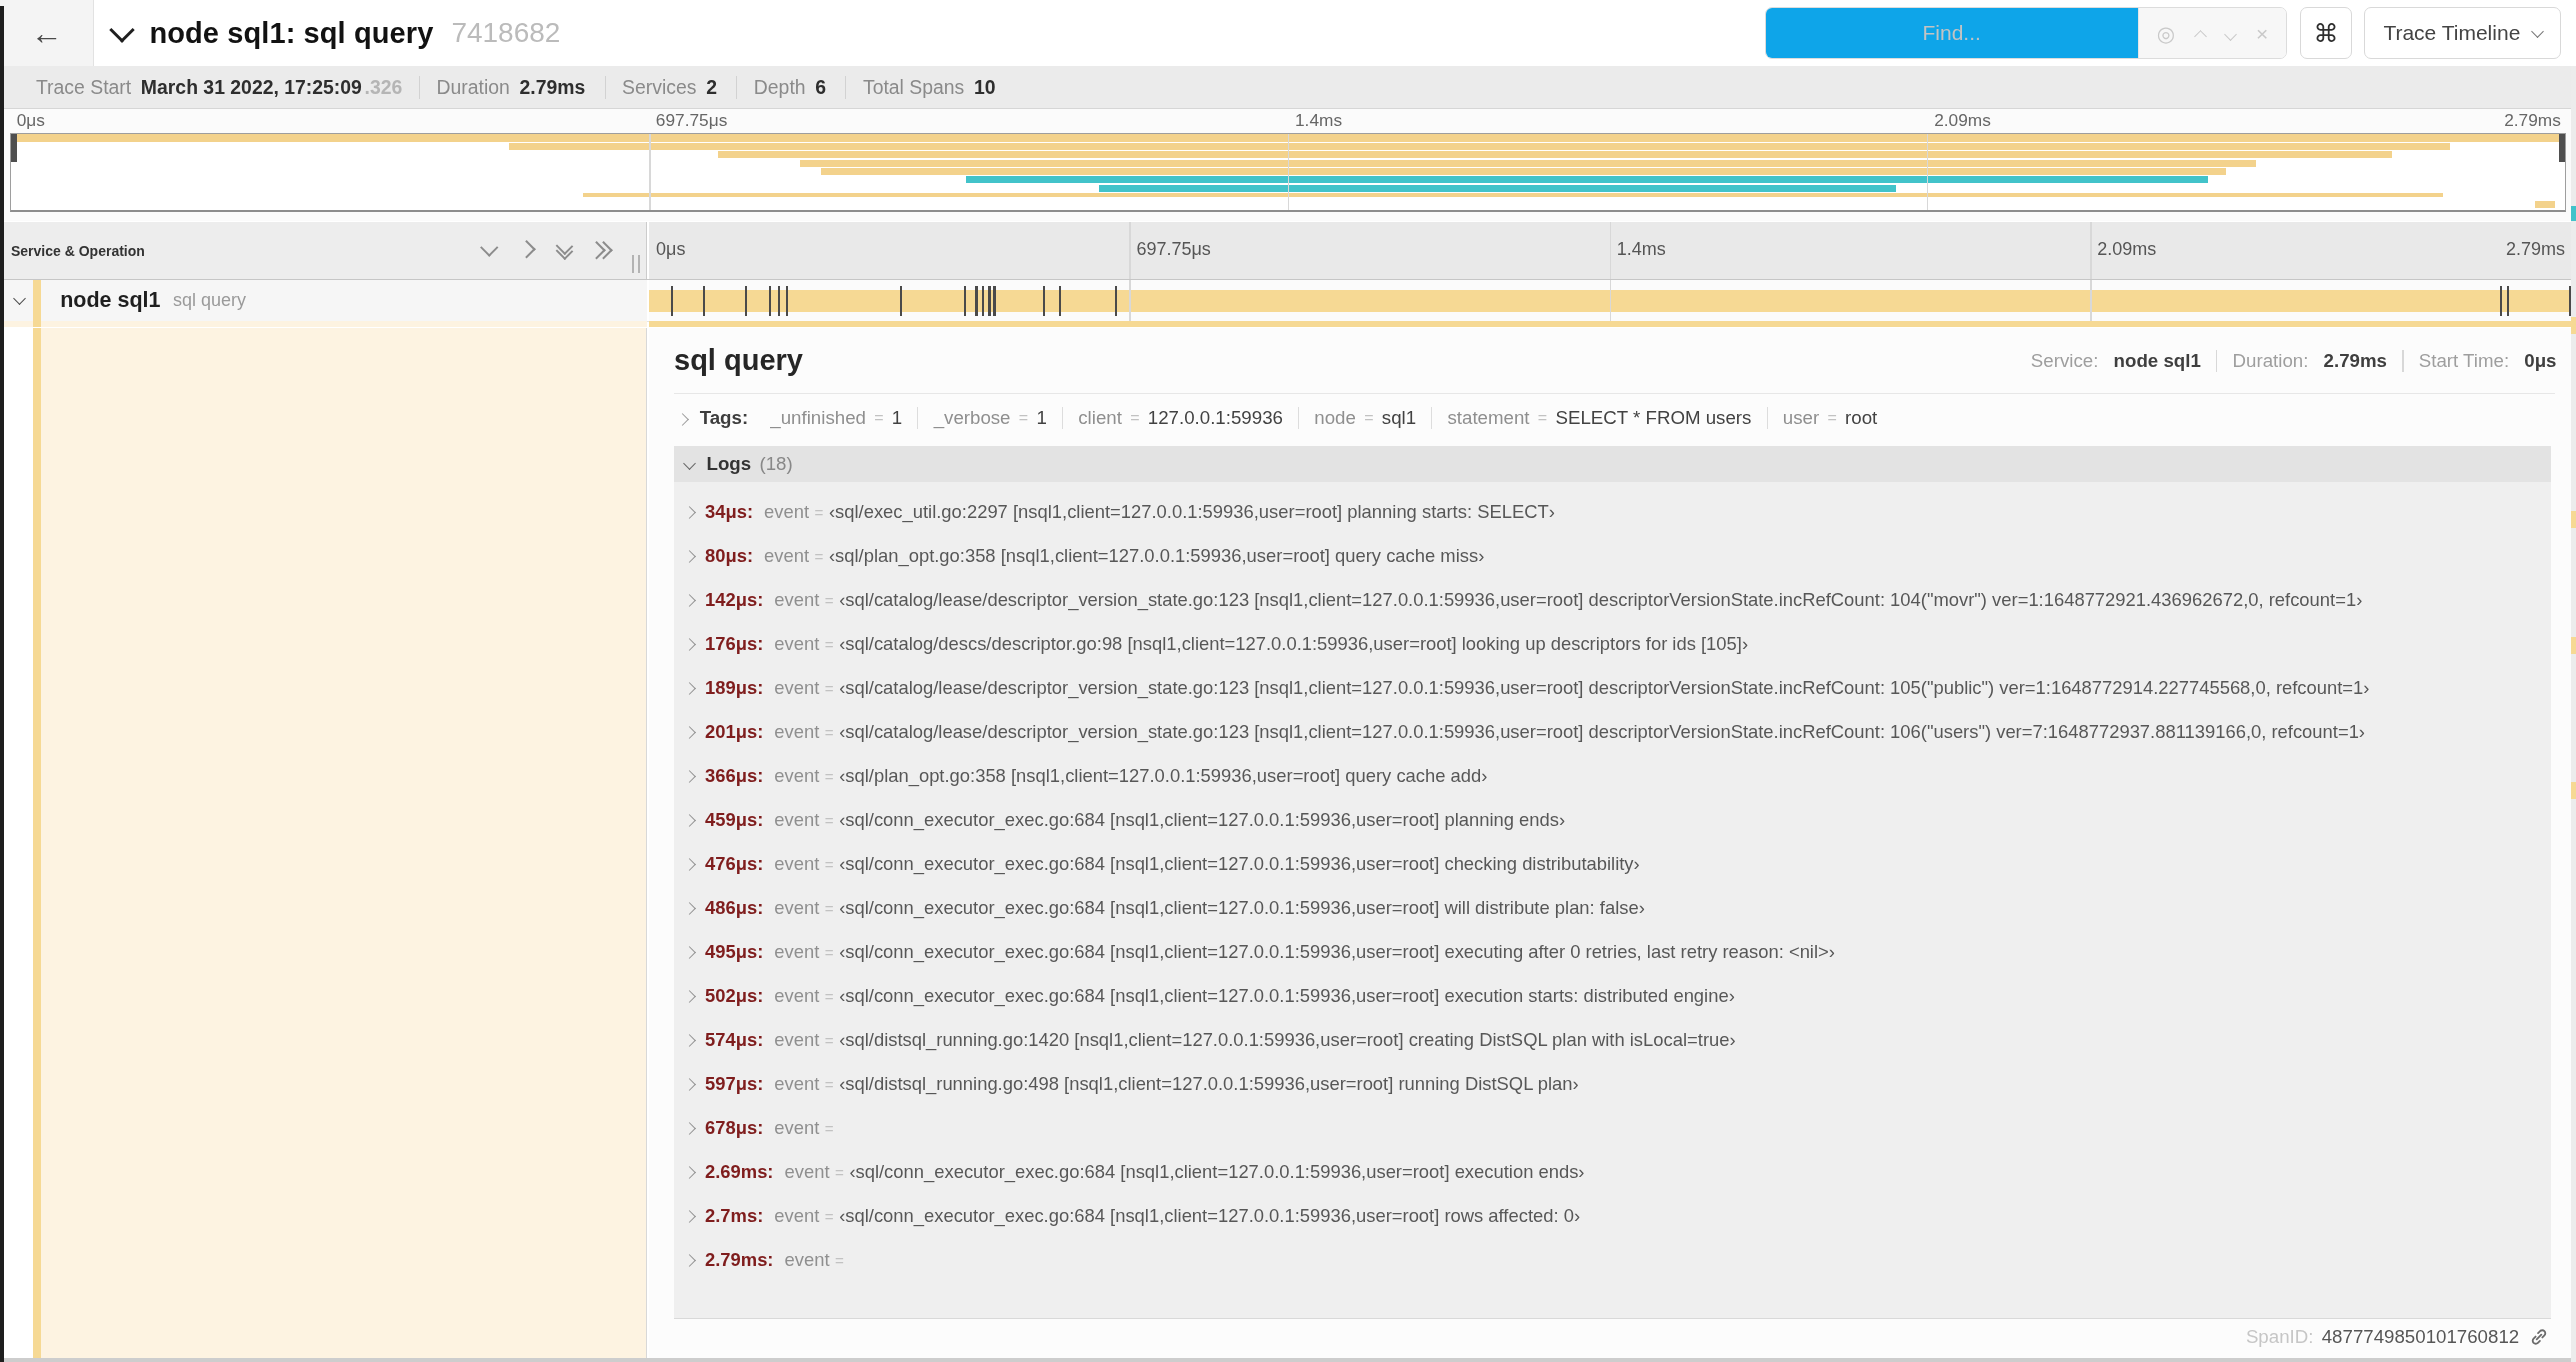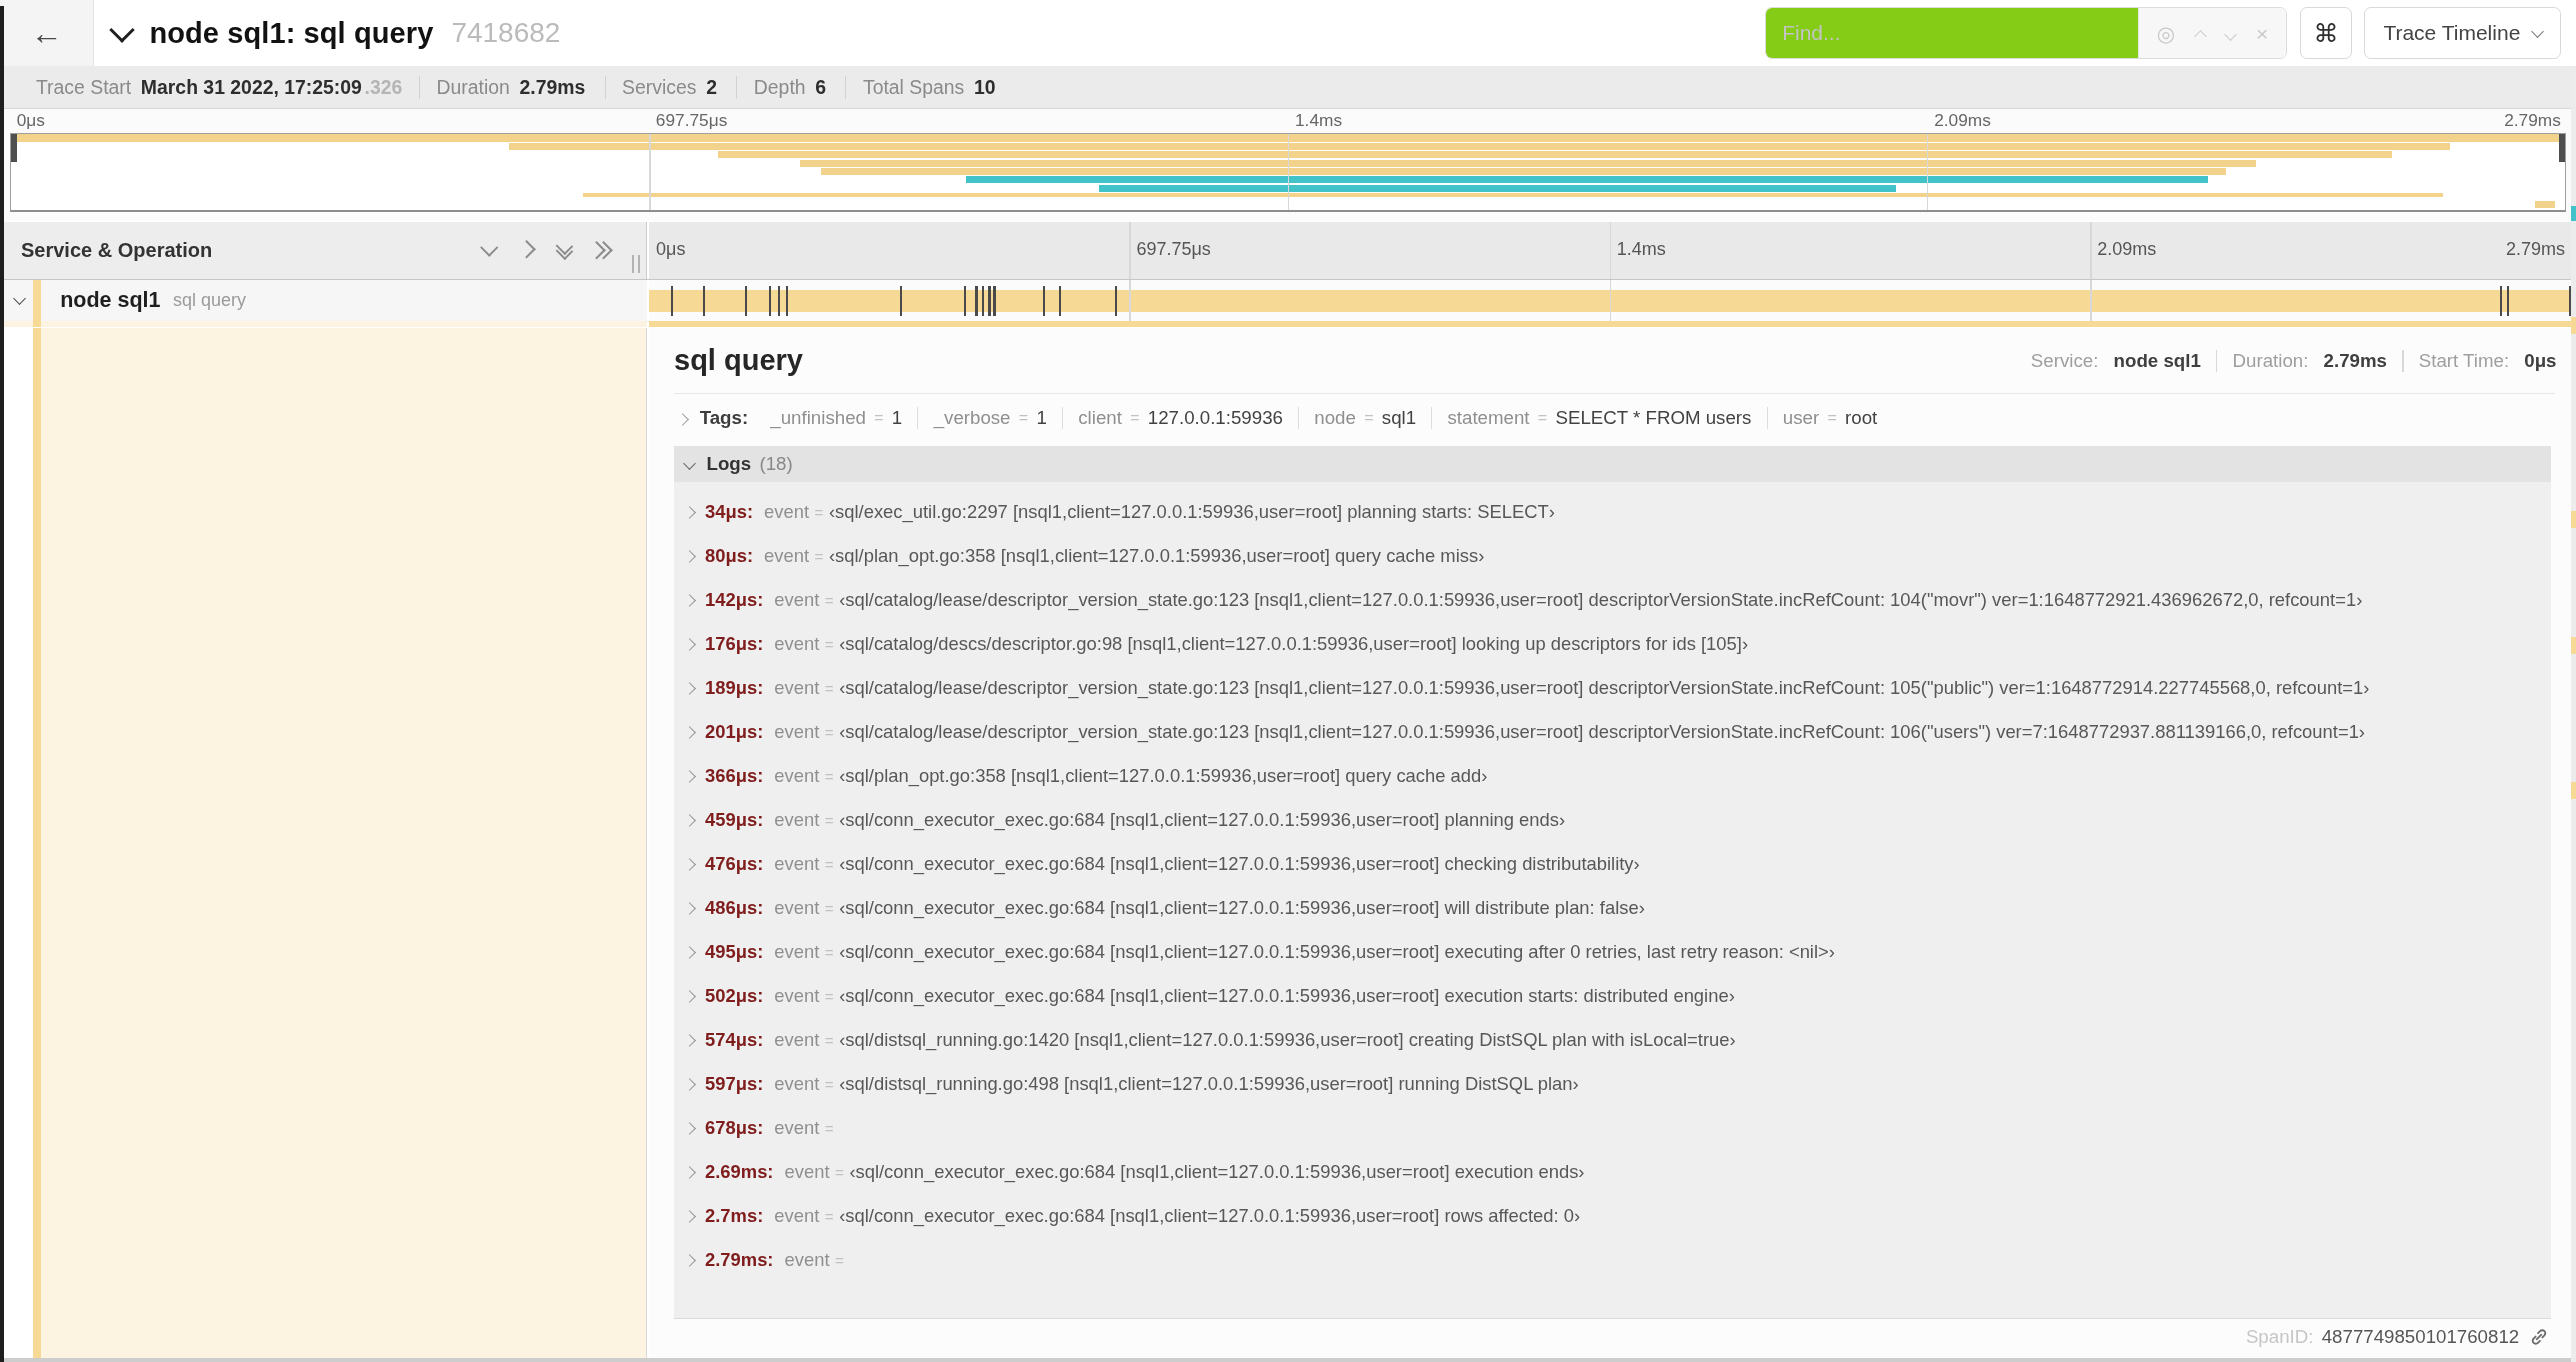--- a/index.html
+++ b/index.html
@@ -10,21 +10,21 @@
           border-bottom:1.4px solid #e6e6e6;display:flex;align-items:center;}
   .back-box{width:93px;height:66px;background:#f4f4f4;border-right:1.4px solid #e2e2e2;
             display:flex;align-items:center;justify-content:center;font-size:32px;color:#4a4a4a;cursor:pointer;}
   .title-area{display:flex;align-items:center;margin-left:19.4px;gap:18px;flex:1;min-width:0;}
   .title-chev{color:#1f1f1f;}
   .page-title{font-size:29px;font-weight:bold;color:#121212;letter-spacing:0.1px;}
   .trace-id{font-size:28px;color:#bbbbbb;}
   .topbar-right{display:flex;align-items:center;gap:12.5px;margin-right:15.2px;}
   .find-group{display:flex;height:50px;border:1.4px solid #dcdcdc;border-radius:7px;overflow:hidden;background:#fff;}
   .find-input{border:0;outline:none;width:339px;padding:0 16.6px;font-size:21px;color:#444;
-              font-family:"Liberation Sans",sans-serif;background:#84cc16;}
+              font-family:"Liberation Sans",sans-serif;background:#0ea5e9;text-align:center;}
   .find-input::placeholder{color:#c3c3c3;}
   .find-tools{display:flex;align-items:center;gap:21px;padding:0 18px;background:#f7f7f7;border-left:1.4px solid #e5e5e5;}
   .tool-ic{color:#c9c9c9;font-size:21px;line-height:1;cursor:pointer;}
   .btn{height:50px;border:1.4px solid #d9d9d9;border-radius:7px;background:#fff;display:flex;
        align-items:center;justify-content:center;cursor:pointer;}
   .kbd-btn{width:50px;font-size:25px;color:#2f2f2f;}
   .view-btn{padding:0 18px;font-size:21px;color:#444;gap:12.5px;}
   
   .chev{box-sizing:border-box;display:inline-block;width:12.5px;height:12.5px;
         border-right:2.1px solid currentColor;border-bottom:2.1px solid currentColor;}
@@ -53,21 +53,21 @@
              border:1.4px solid #9e9e9e;border-bottom:2.8px solid #8d8d8d;box-sizing:border-box;cursor:crosshair;}
   .gridline{position:absolute;top:0;bottom:0;width:1.4px;background:#d8d8d8;}
   .mbar{position:absolute;}
   .mbar.beige{background:#f3d28c;}
   .mbar.teal{background:#42c3ca;}
   .mm-handle{position:absolute;top:0;width:6.2px;height:28px;background:#4f4f4f;z-index:3;cursor:ew-resize;}
   
   .grid-head{position:absolute;left:0;top:222px;width:2576px;height:58px;border-bottom:1.4px solid #c6c6c6;box-sizing:border-box;}
   .gh-left{position:absolute;left:0;top:0;width:647px;height:100%;background:#ededed;
            border-right:1.4px solid #cccccc;box-sizing:border-box;display:flex;align-items:center;}
-  .gh-title{font-size:20px;font-weight:bold;color:#333;margin-left:21px;flex:1;}
+  .gh-title{font-size:14px;font-weight:bold;color:#333;margin-left:11px;flex:1;}
   .gh-icons{display:flex;align-items:center;gap:25px;margin-right:37px;color:#8c8c8c;cursor:pointer;}
   .gh-grip{position:absolute;left:632px;top:33px;display:flex;gap:4.2px;z-index:2;cursor:col-resize;}
   .gh-grip i{display:block;width:2.1px;height:18px;background:#b3b3b3;}
   .gh-right{position:absolute;left:649px;right:5.5px;top:0;bottom:0;background:#e9e9e9;font-size:18px;color:#555;}
   
   .span-row{position:absolute;left:0;top:280px;width:2576px;height:42px;border-bottom:0.7px solid #e4e4e4;box-sizing:border-box;cursor:pointer;}
   .sr-left{position:absolute;left:0;top:0;width:647px;height:100%;background:#f6f6f6;display:flex;align-items:center;}
   .sr-chev{margin-left:15.2px;color:#4d4d4d;}
   .sr-stripe{position:absolute;left:33px;top:0;bottom:0;width:7.6px;background:#f6d994;}
   .sr-service{font-size:21.5px;font-weight:bold;color:#1f1f1f;margin-left:36px;}

